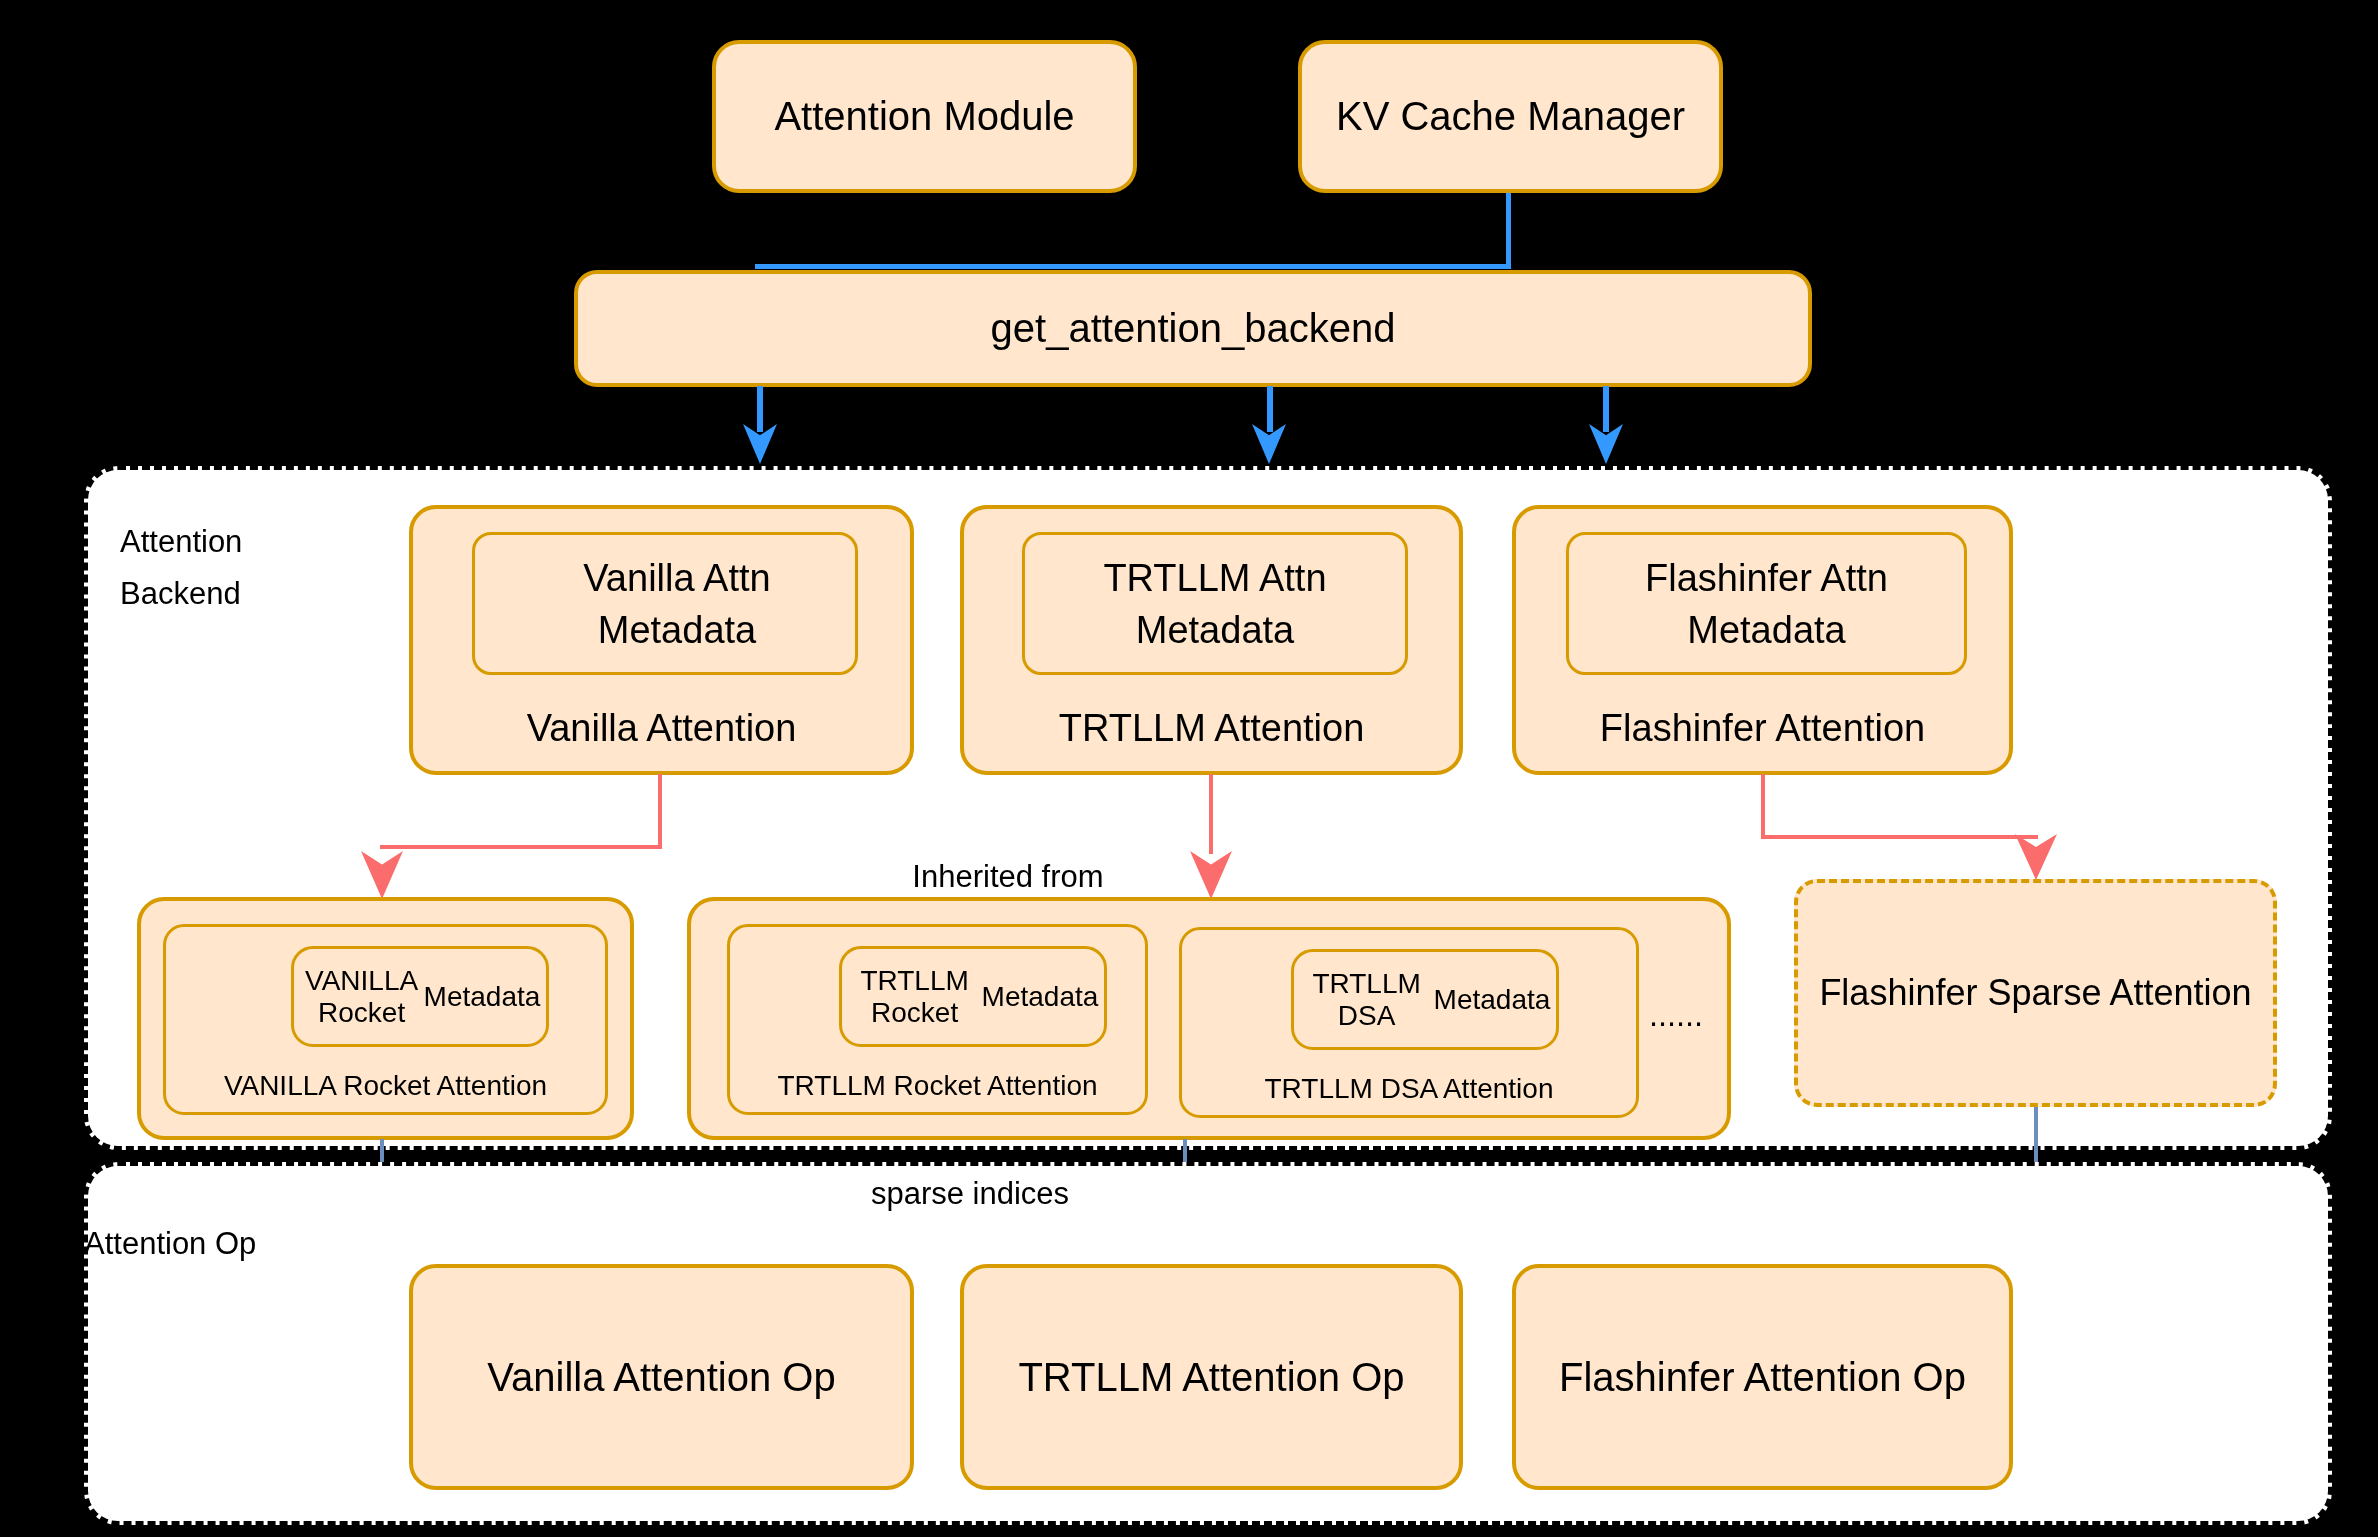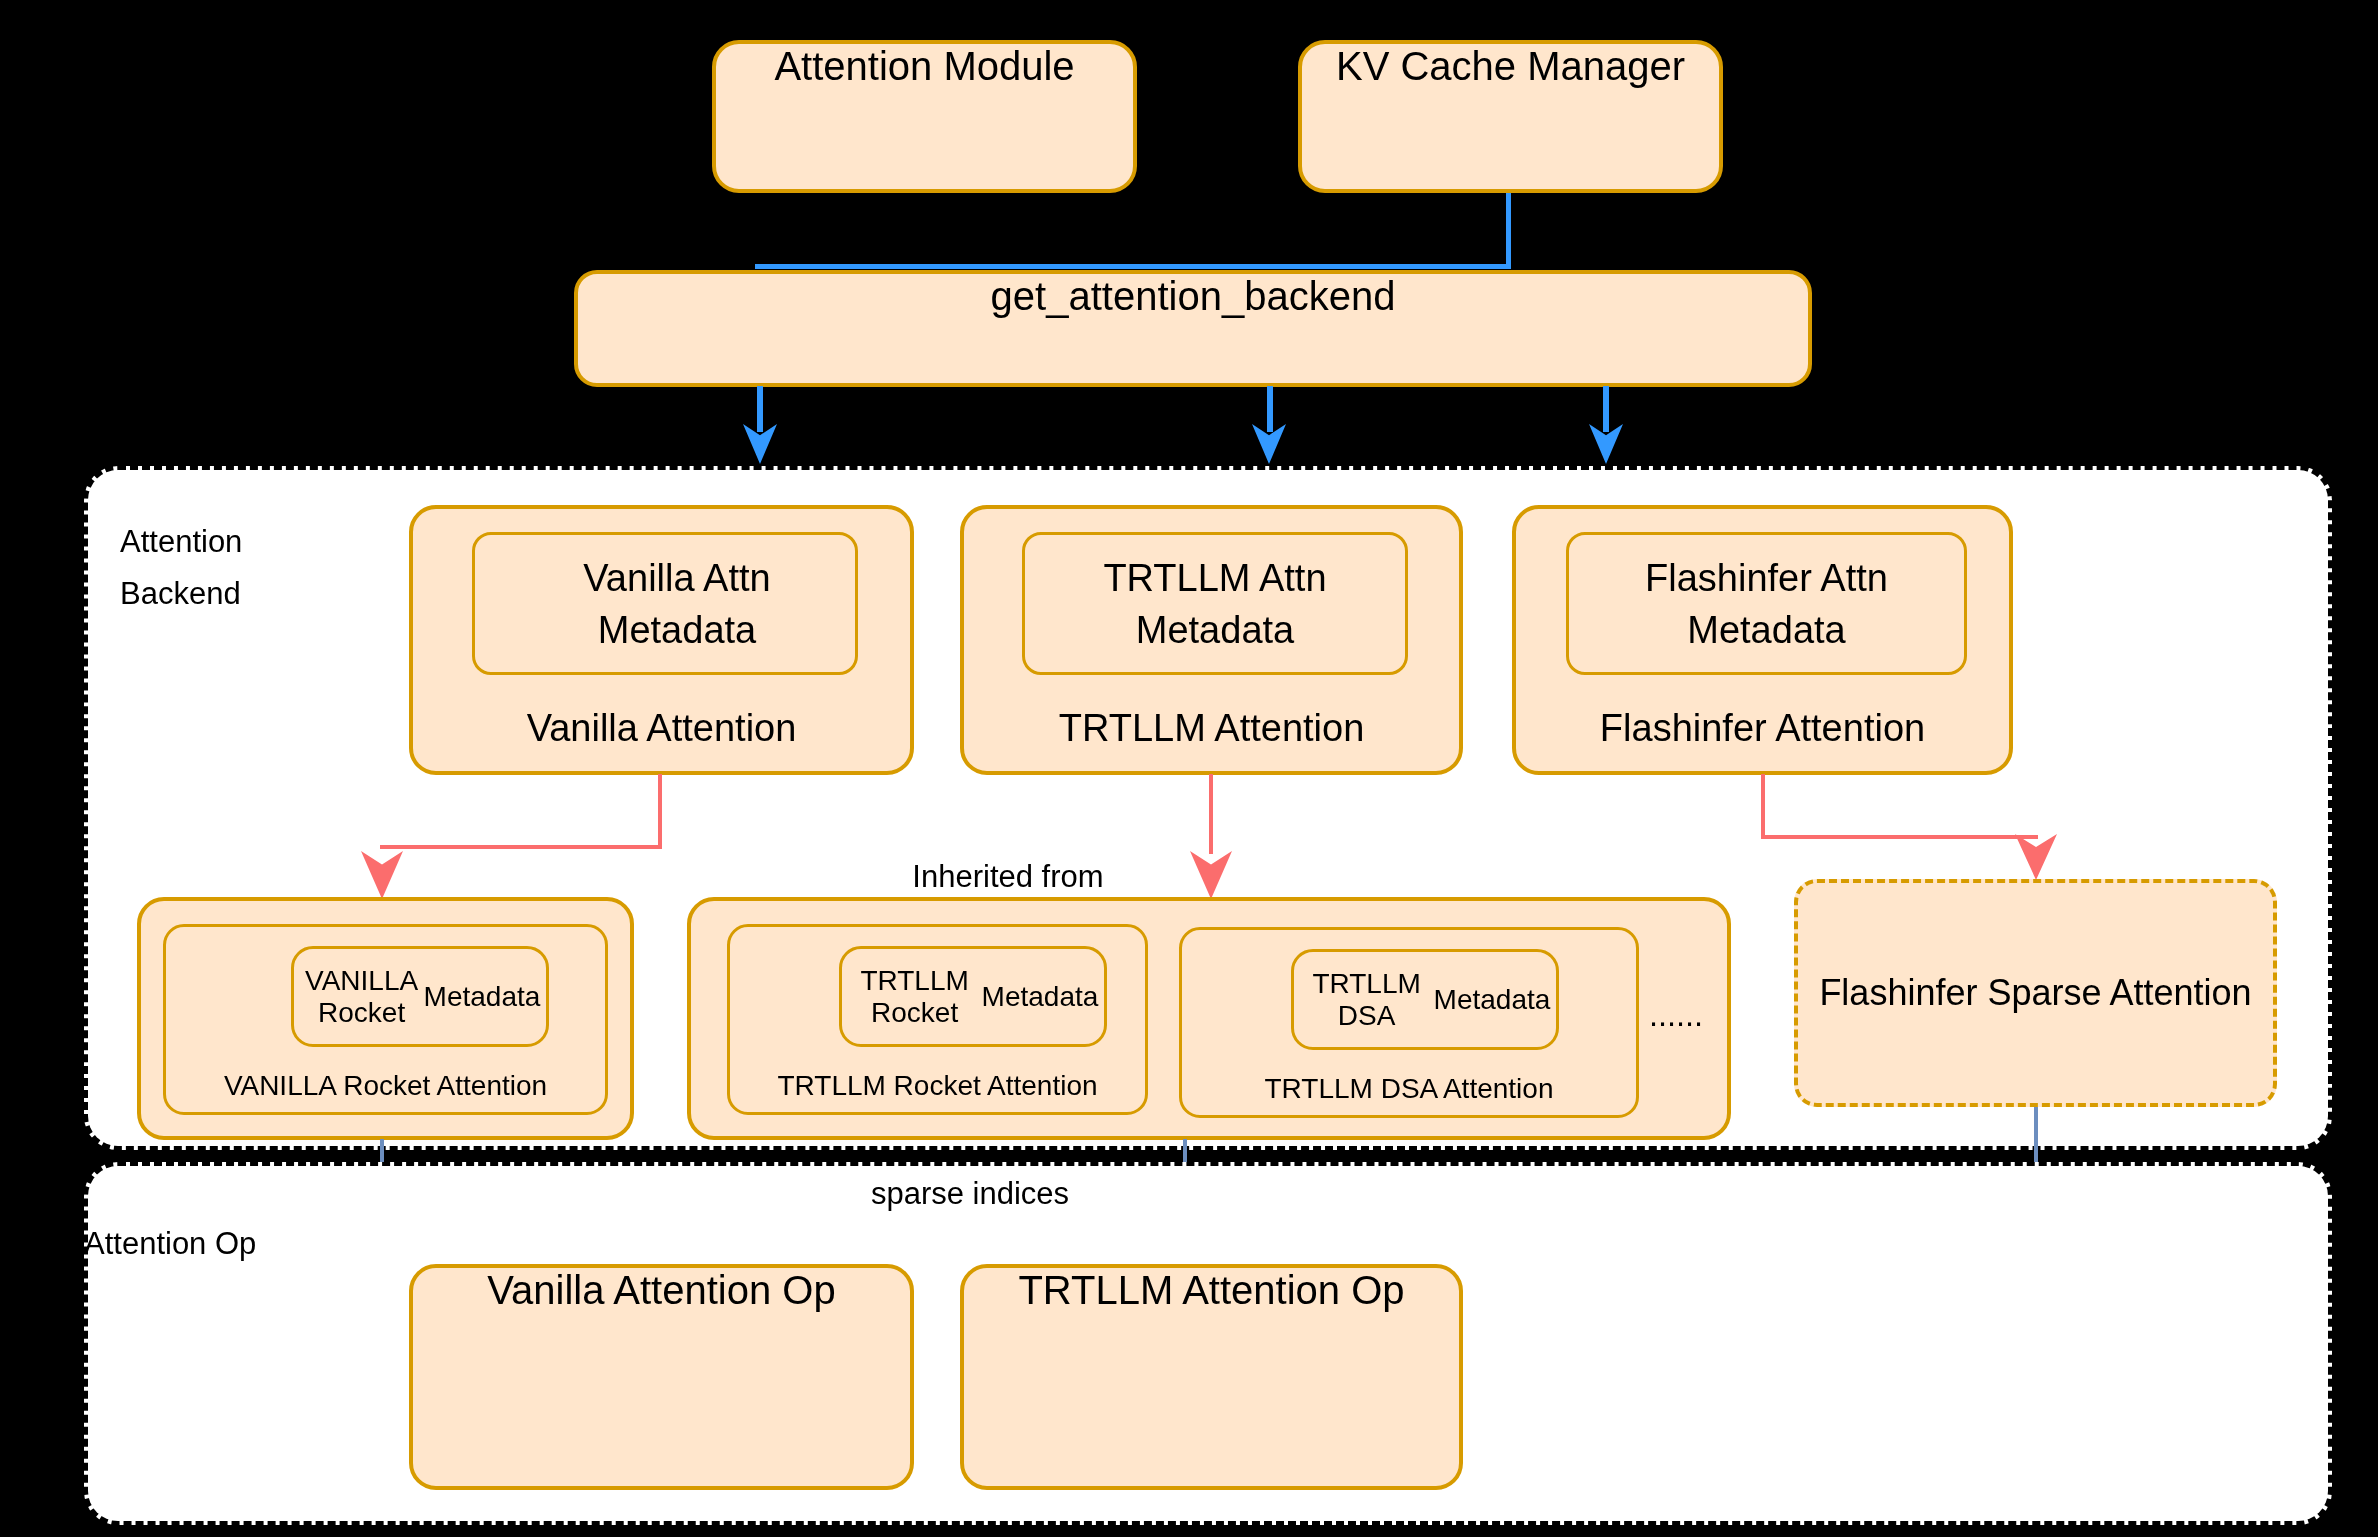--- a/index.html
+++ b/index.html
@@ -1,21 +1,21 @@
 <!DOCTYPE html>
 <html><head>
 <meta charset="utf-8">
 <style>
   html,body{margin:0;padding:0;background:#000;}
   .canvas{position:relative;width:2378px;height:1537px;background:#000;overflow:hidden;
           font-family:"Liberation Sans","DejaVu Sans",sans-serif;color:#000;}
 
   
   .node{position:absolute;background:#FFE6CC;border:4.8px solid #D79B00;border-radius:27px;
-        box-sizing:border-box;display:flex;justify-content:center;
+        box-sizing:border-box;display:flex;align-items:center;justify-content:center;
         text-align:center;}
   .node.big{font-size:40px;}
   .inner-meta{position:absolute;background:#FFE6CC;border:3.8px solid #D79B00;border-radius:19px;
         box-sizing:border-box;display:flex;align-items:center;justify-content:center;
         text-align:center;font-size:38px;line-height:52px;}
   .group{position:absolute;background:#FFE6CC;border:4.8px solid #D79B00;border-radius:27px;
         box-sizing:border-box;}
   .subbox{position:absolute;background:#FFE6CC;border:3.8px solid #D79B00;border-radius:21px;
         box-sizing:border-box;}
   .small-meta{position:absolute;background:#FFE6CC;border:3.8px solid #D79B00;border-radius:22px;
@@ -161,15 +161,18 @@
   <div class="floating-label" style="left:84px;top:1218px;width:306px;">Attention Op</div>
 
   <div class="floating-label" style="left:793px;top:1168px;width:354px;text-align:center;">sparse indices</div>
 
   <div class="node big" style="left:409px;top:1264px;width:505px;height:226px;">
     <span>Vanilla Attention Op</span>
   </div>
   <div class="node big" style="left:960px;top:1264px;width:503px;height:226px;">
     <span>TRTLLM Attention Op</span>
   </div>
+  <div class="node big" style="left:1512px;top:1264px;width:501px;height:226px;">
+    <span>Flashinfer Attention Op</span>
+  </div>
 
 </div>
 
 
 </body></html>

